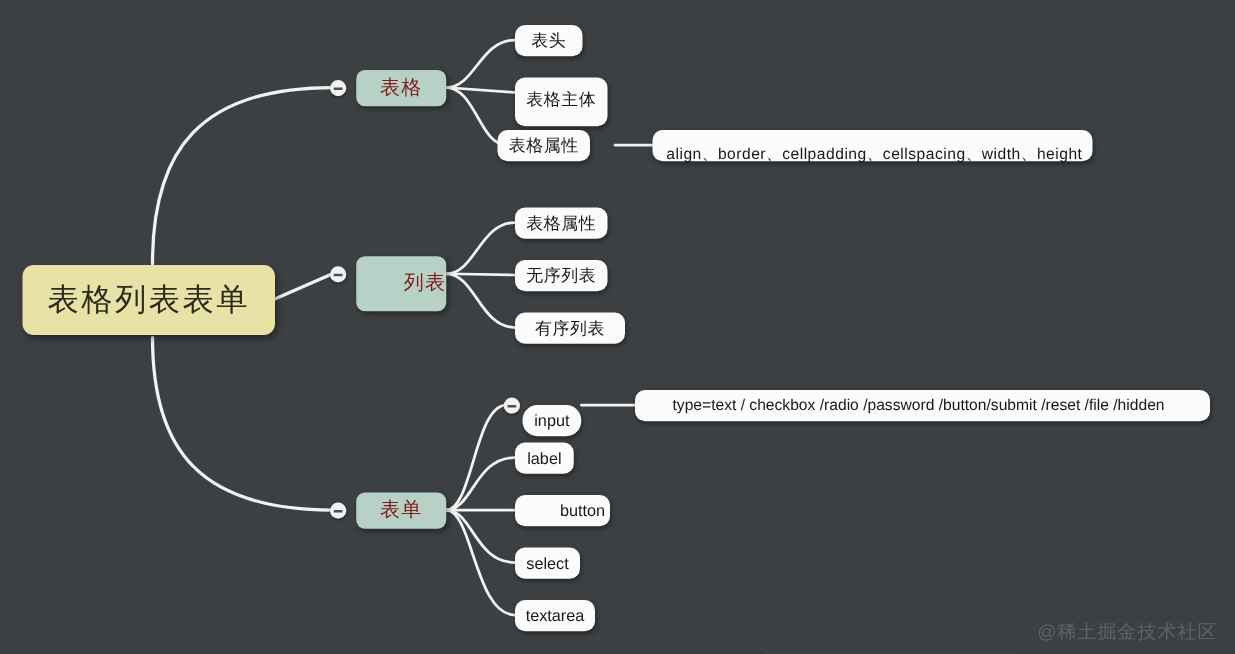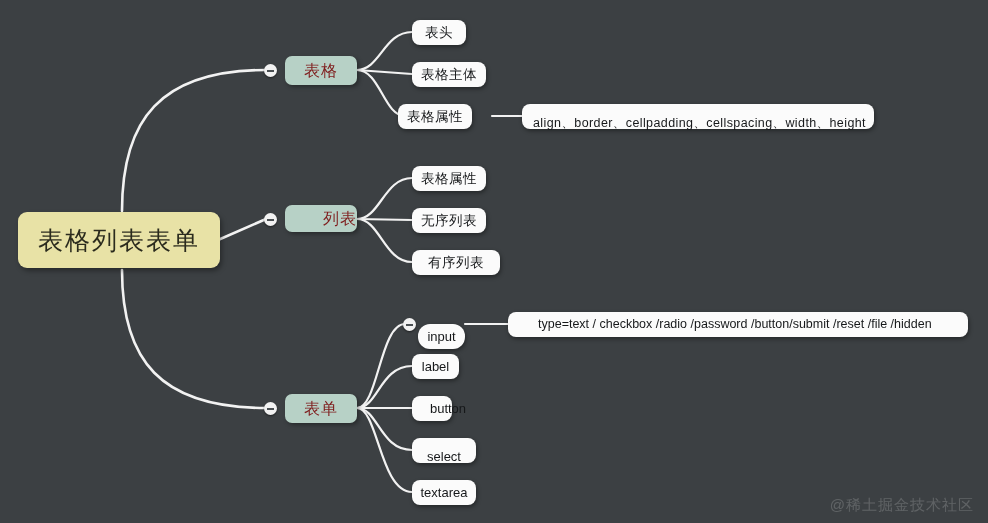--- a/index.html
+++ b/index.html
@@ -137,35 +137,35 @@
 
   <div class="toggle" style="left:264px; top:64px;"></div>
   <div class="node branch" style="left:285px; top:56px; width:72px; height:29px;">
     <span>表格</span>
   </div>
 
   <div class="node leaf cjk" style="left:412px; top:20px; width:54px; height:25px;">
     <span>表头</span>
   </div>
 
-  <div class="node leaf cjk" style="left:412px; top:62px; width:74px; height:25px;">
+  <div class="node leaf cjk" style="left:412px; top:62px; width:74px; height:39px;font-family:Liberation Mono, monospace;">
     <span>表格主体</span>
   </div>
 
   <div class="toggle" style="left:403px; top:110px;"></div>
   <div class="node leaf cjk" style="left:398px; top:104px; width:74px; height:25px;">
     <span>表格属性</span>
   </div>
 
   <div class="node leaf wide cjk" style="left:522px; top:104px; width:352px; height:25px;">
     <span>align、border、cellpadding、cellspacing、width、height</span>
   </div>
 
   <div class="toggle" style="left:264px; top:213px;"></div>
-  <div class="node branch" style="left:285px; top:205px; width:72px; height:27px;padding-left:38px;">
+  <div class="node branch" style="left:285px; top:205px; width:72px; height:44px;padding-left:38px;">
     <span>列表</span>
   </div>
 
   <div class="node leaf cjk" style="left:412px; top:166px; width:74px; height:25px;">
     <span>表格属性</span>
   </div>
 
   <div class="node leaf cjk" style="left:412px; top:208px; width:74px; height:25px;">
     <span>无序列表</span>
   </div>
@@ -185,25 +185,25 @@
   </div>
 
   <div class="node leaf wide" style="left:508px; top:312px; width:460px; height:25px;padding-left:30px;">
     <span>type=text / checkbox /radio /password /button/submit /reset /file /hidden</span>
   </div>
 
   <div class="node leaf" style="left:412px; top:354px; width:47px; height:25px;">
     <span>label</span>
   </div>
 
-  <div class="node leaf" style="left:412px; top:396px; width:40px; height:25px;padding-left:32px;">
+  <div class="node leaf" style="left:412px; top:396px; width:76px; height:25px;padding-left:32px;">
     <span>button</span>
   </div>
 
-  <div class="node leaf" style="left:412px; top:438px; width:64px; height:25px;align-items:flex-end;">
+  <div class="node leaf" style="left:412px; top:438px; width:52px; height:25px;">
     <span>select</span>
   </div>
 
   <div class="node leaf" style="left:412px; top:480px; width:64px; height:25px;align-items:center;">
     <span>textarea</span>
   </div>
 
   <div id="watermark">@稀土掘金技术社区</div>
 
 </div>

